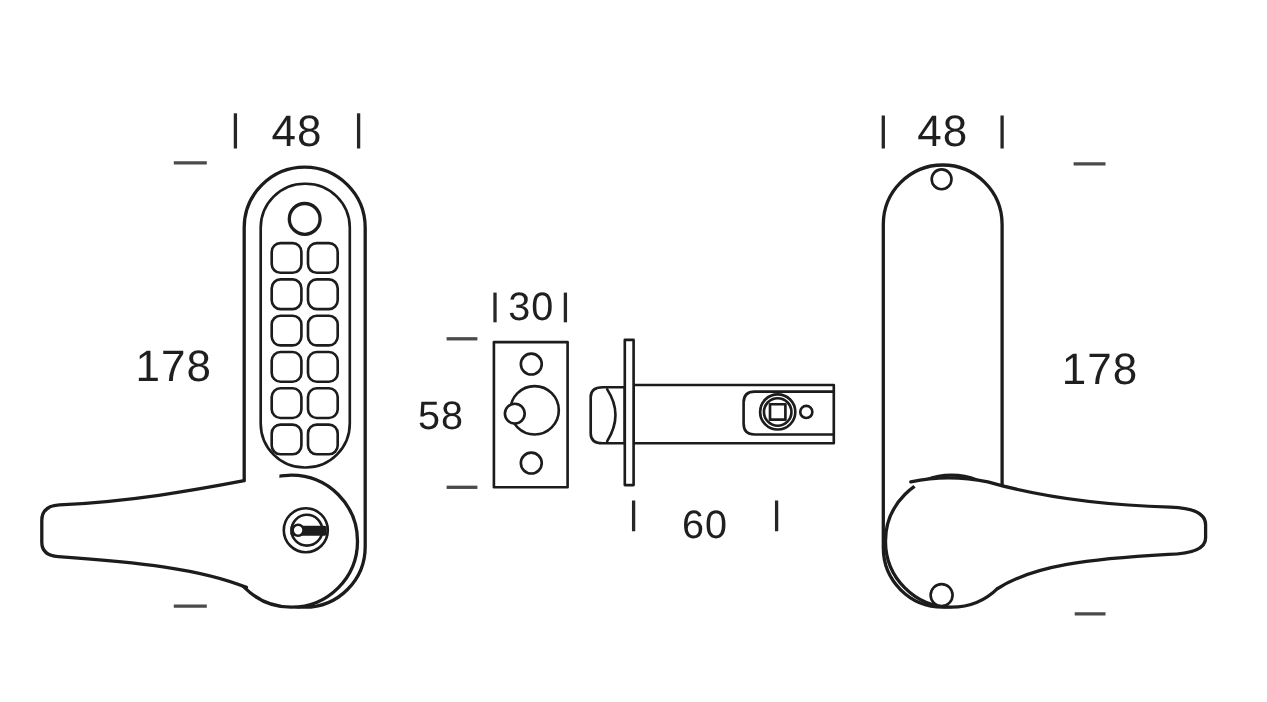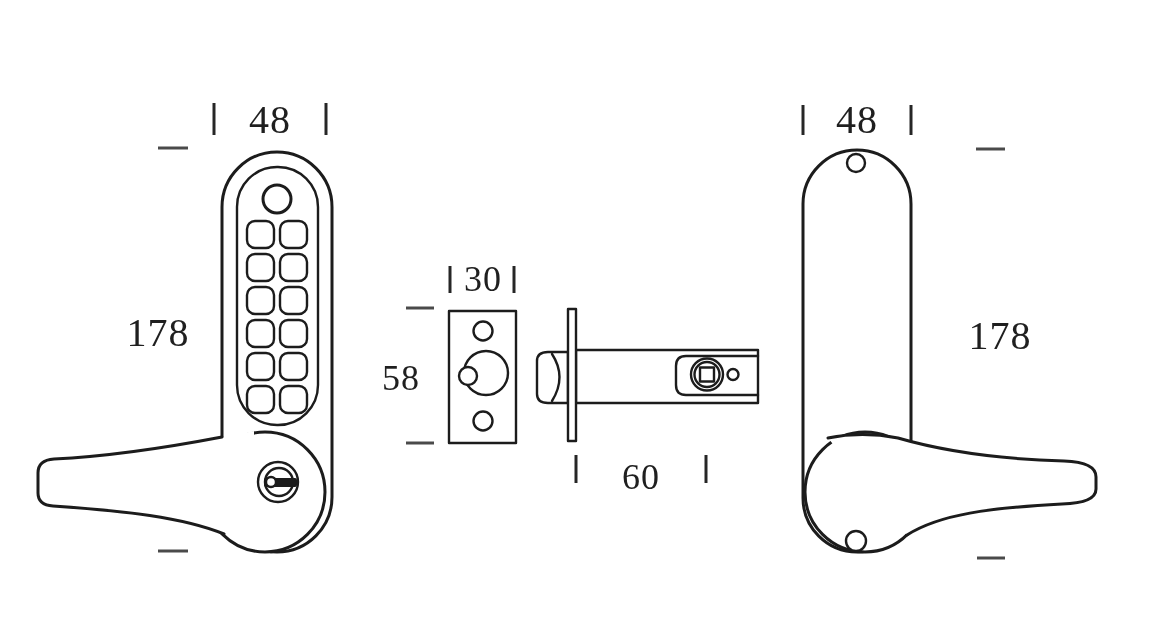--- a/index.html
+++ b/index.html
@@ -1,17 +1,17 @@
 <!DOCTYPE html>
 <html><head>
 <meta charset="utf-8">
 <style>
   html,body{margin:0;padding:0;background:#ffffff;}
   .stage{position:relative;width:1112px;height:638px;background:#ffffff;overflow:hidden;
-         font-family:Liberation Serif, serif;}
+         font-family:Liberation Sans, sans-serif;}
   svg{display:block}
   .outline{fill:#ffffff;stroke:#1c1c1c;stroke-width:3;stroke-linecap:round;stroke-linejoin:round;}
   .outline-thin{fill:#ffffff;stroke:#1c1c1c;stroke-width:2.4;stroke-linecap:round;stroke-linejoin:round;}
   .line-thin{fill:none;stroke:#1c1c1c;stroke-width:2.4;stroke-linecap:round;stroke-linejoin:round;}
   .line{fill:none;stroke:#1c1c1c;stroke-width:3;stroke-linecap:round;stroke-linejoin:round;}
   .fill-only{fill:#ffffff;stroke:none;}
   .ink{fill:#1c1c1c;stroke:none;}
   .tick-v{stroke:#262626;stroke-width:3;stroke-linecap:butt;}
   .tick-h{stroke:#4a4a4a;stroke-width:3;stroke-linecap:butt;}
   .dim{fill:#1f1f1f;text-anchor:middle;letter-spacing:1px;}

